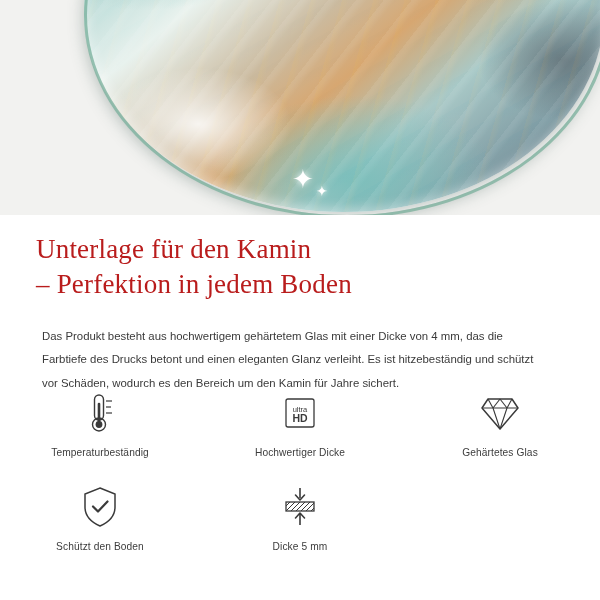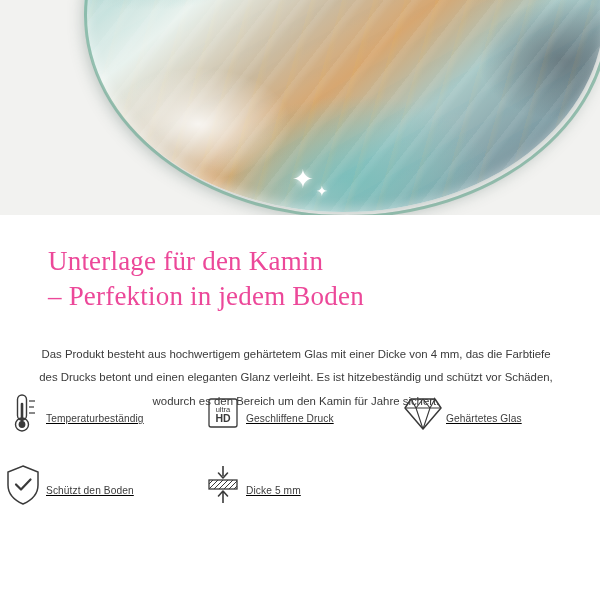--- a/index.html
+++ b/index.html
@@ -79,53 +79,51 @@
   .sparkle.s2 { left: 316px; top: 184px; font-size: 14px; }
 
   
   .content {
     position: absolute;
     left: 0;
     top: 215px;
     width: 600px;
   }
   .headline {
-    margin: 12px;
+    margin: 0;
     padding: 17px 36px 0 36px;
     font-family: "Liberation Serif", serif;
     font-size: 27px;
     font-weight: 400;
     line-height: 1.28;
-    color: #ec4899;
+    color: #b91c1c;
     letter-spacing: 0.2px;
   }
   .headline .line2 { display: block; }
   .paragraph {
-    margin: 0;
+    margin: 6px;
     padding: 18px 44px 0 36px;
     font-size: 11.4px;
     line-height: 2.05;
     color: #3a3a3a;
-    text-align: center;
   }
   .features-wrap {
     position: absolute;
     left: 0;
     top: 390px;
     width: 600px;
     display: grid;
     grid-template-columns: repeat(3, 1fr);
     row-gap: 26px;
   }
   .feature {
     display: flex;
-    flex-direction: row;
+    flex-direction: column;
     align-items: center;
     justify-content: flex-start;
-    text-decoration: underline;
   }
   .feature-icon {
     width: 46px;
     height: 46px;
     display: flex;
     align-items: center;
     justify-content: center;
   }
   .feature-label {
     margin-top: 11px;
@@ -174,21 +172,21 @@
     </div>
 
     <div class="feature">
       <div class="feature-icon">
         <svg width="40" height="40" viewBox="0 0 40 40">
           <rect x="6" y="6" width="28" height="28" rx="2" fill="none" stroke="#3a3a3a" stroke-width="1.3"></rect>
           <text x="20" y="18.5" text-anchor="middle" font-family="Liberation Sans, sans-serif" font-size="7.5" fill="#3a3a3a">ultra</text>
           <text x="20" y="29" text-anchor="middle" font-family="Liberation Sans, sans-serif" font-size="10.5" font-weight="bold" fill="#3a3a3a">HD</text>
         </svg>
       </div>
-      <div class="feature-label">Geschliffene Druck</div>
+      <div class="feature-label">Hochwertiger Dicke</div>
     </div>
 
     <div class="feature">
       <div class="feature-icon">
         <svg width="44" height="40" viewBox="0 0 44 40">
           <path d="M10 6 H34 L40 15 L22 36 L4 15 Z" fill="none" stroke="#3a3a3a" stroke-width="1.5" stroke-linejoin="round"></path>
           <line x1="4" y1="15" x2="40" y2="15" stroke="#3a3a3a" stroke-width="1.2"></line>
           <line x1="10" y1="6" x2="15" y2="15" stroke="#3a3a3a" stroke-width="1.1"></line>
           <line x1="34" y1="6" x2="29" y2="15" stroke="#3a3a3a" stroke-width="1.1"></line>
           <line x1="15" y1="15" x2="22" y2="36" stroke="#3a3a3a" stroke-width="1.1"></line>

